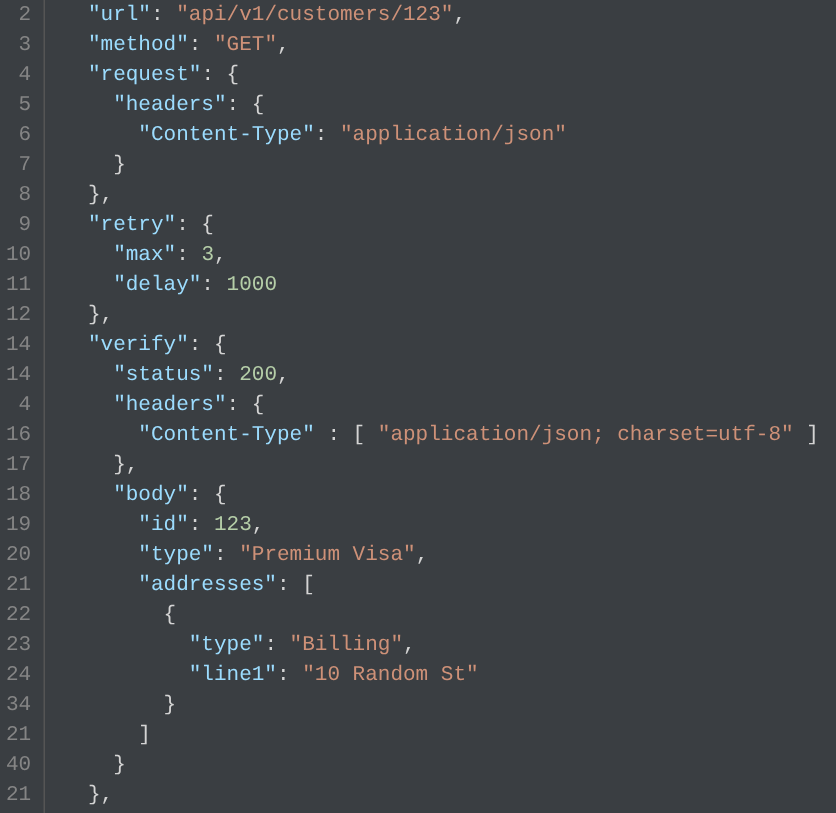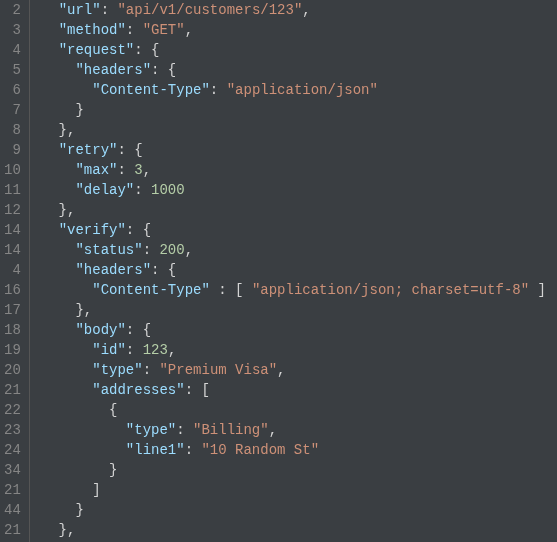--- a/index.html
+++ b/index.html
@@ -53,21 +53,21 @@
       <div>17</div>
       <div>18</div>
       <div>19</div>
       <div>20</div>
       <div>21</div>
       <div>22</div>
       <div>23</div>
       <div>24</div>
       <div>34</div>
       <div>21</div>
-      <div>44</div>
+      <div>40</div>
       <div>21</div>
     </div>
   <div class="code" id="code">
       <div class="line"><span>  </span><span class="key">"url"</span><span>: </span><span class="str">"api/v1/customers/123"</span><span>,</span></div>
       <div class="line"><span>  </span><span class="key">"method"</span><span>: </span><span class="str">"GET"</span><span>,</span></div>
       <div class="line"><span>  </span><span class="key">"request"</span><span>: {</span></div>
       <div class="line"><span>    </span><span class="key">"headers"</span><span>: {</span></div>
       <div class="line"><span>      </span><span class="key">"Content-Type"</span><span>: </span><span class="str">"application/json"</span></div>
       <div class="line"><span>    }</span></div>
       <div class="line"><span>  },</span></div>

